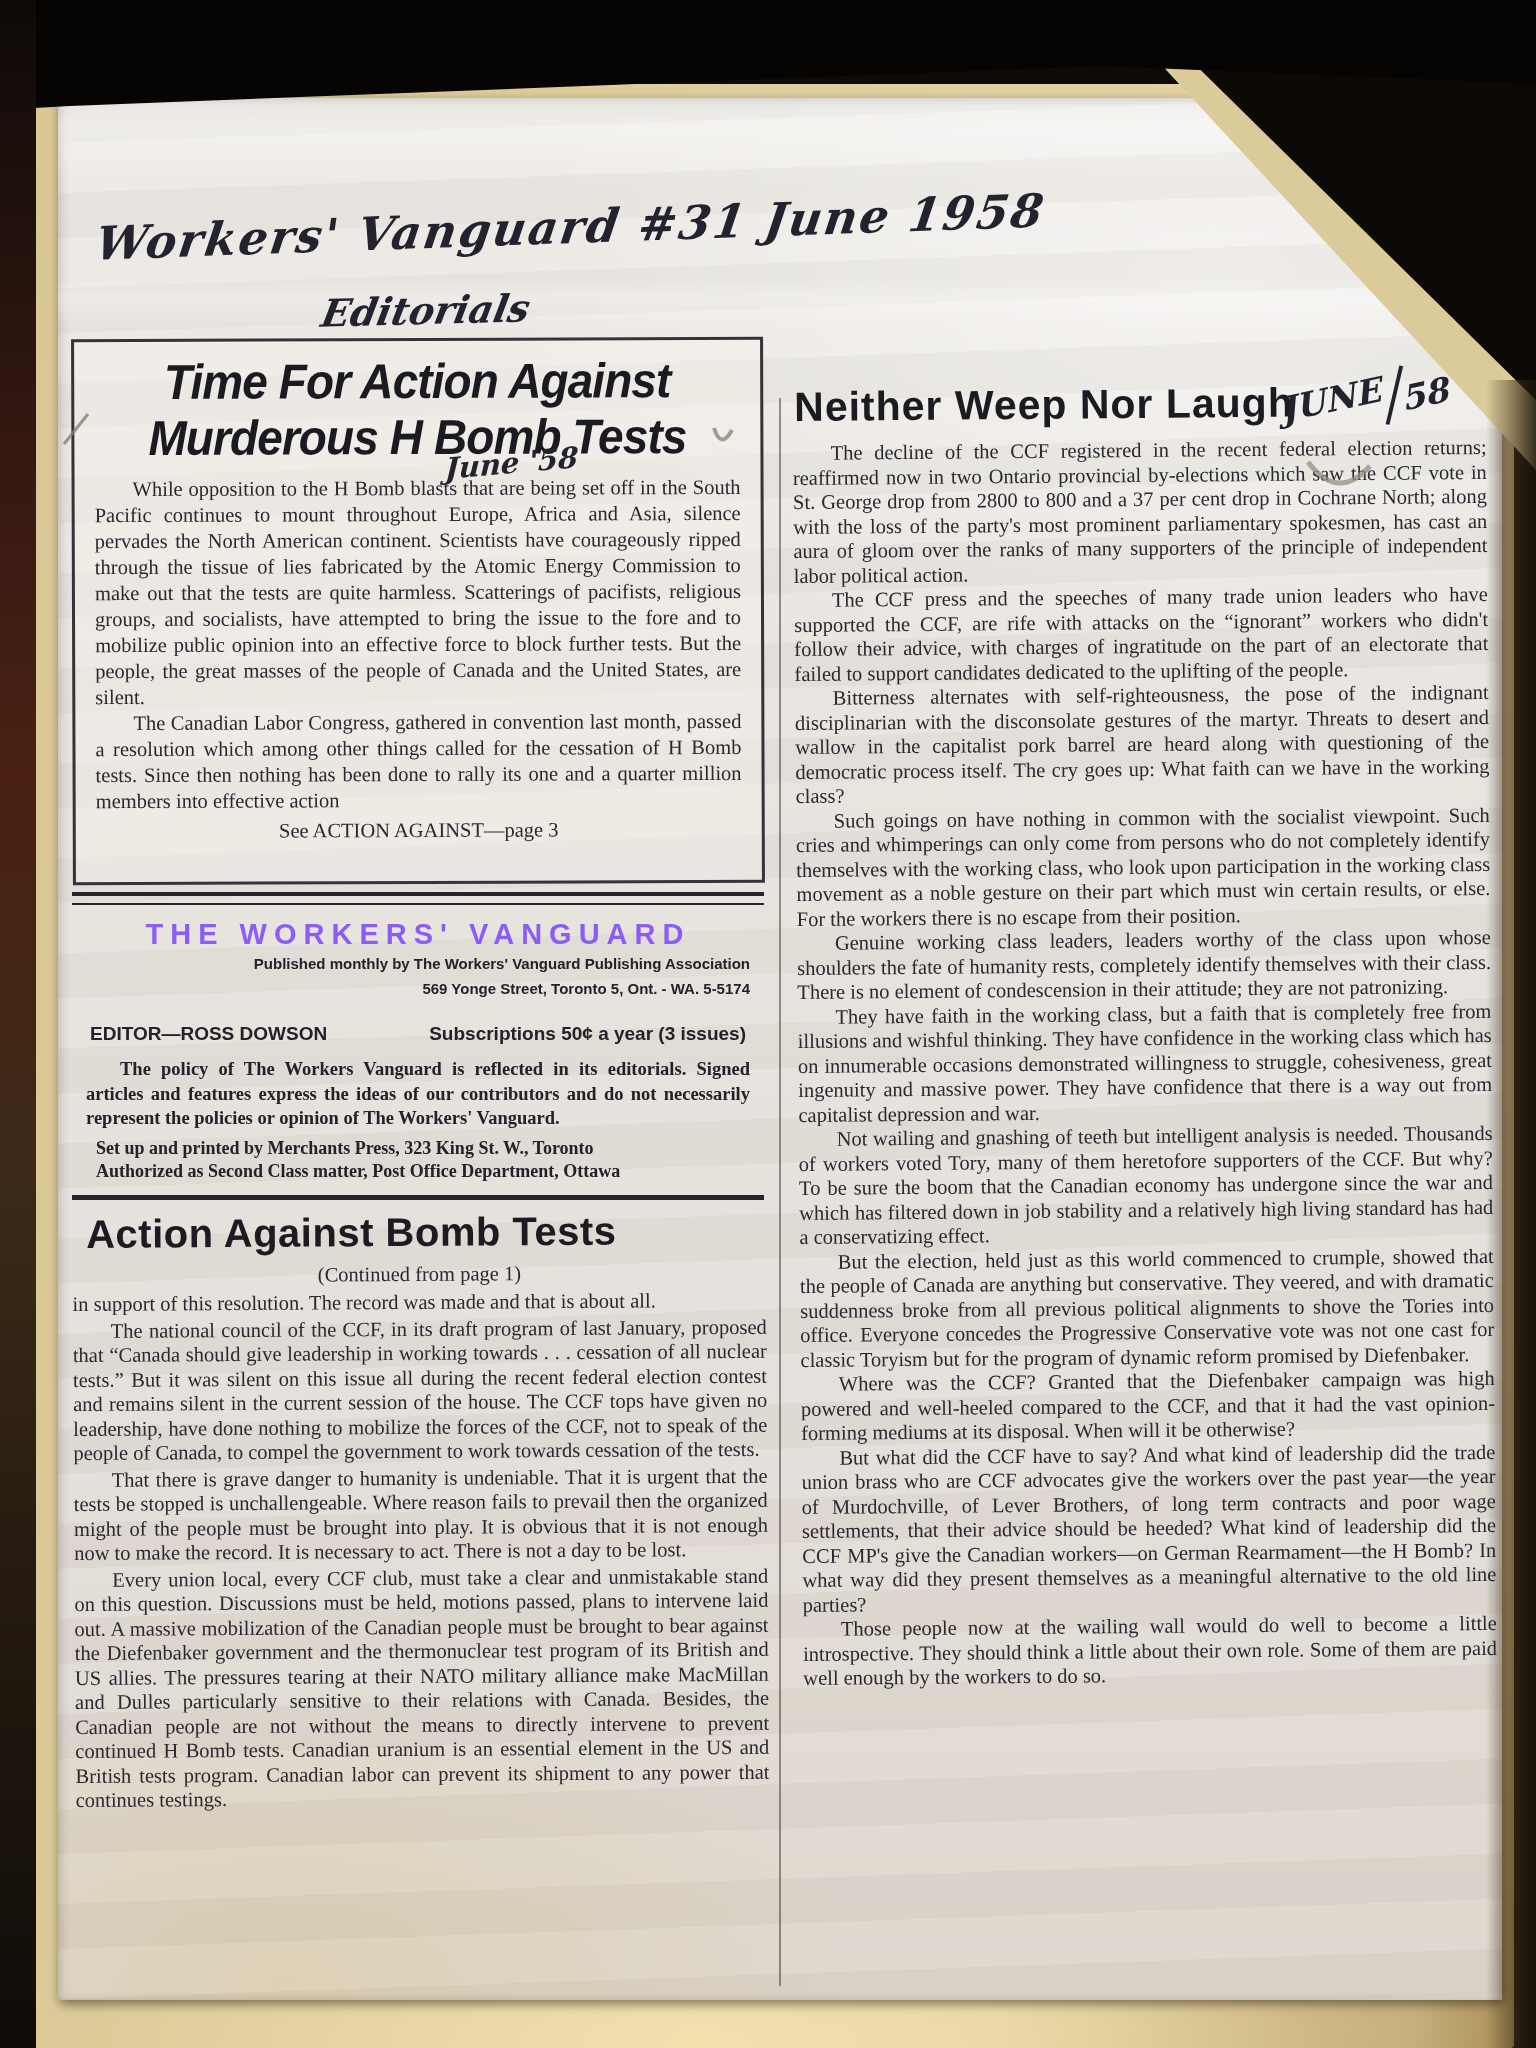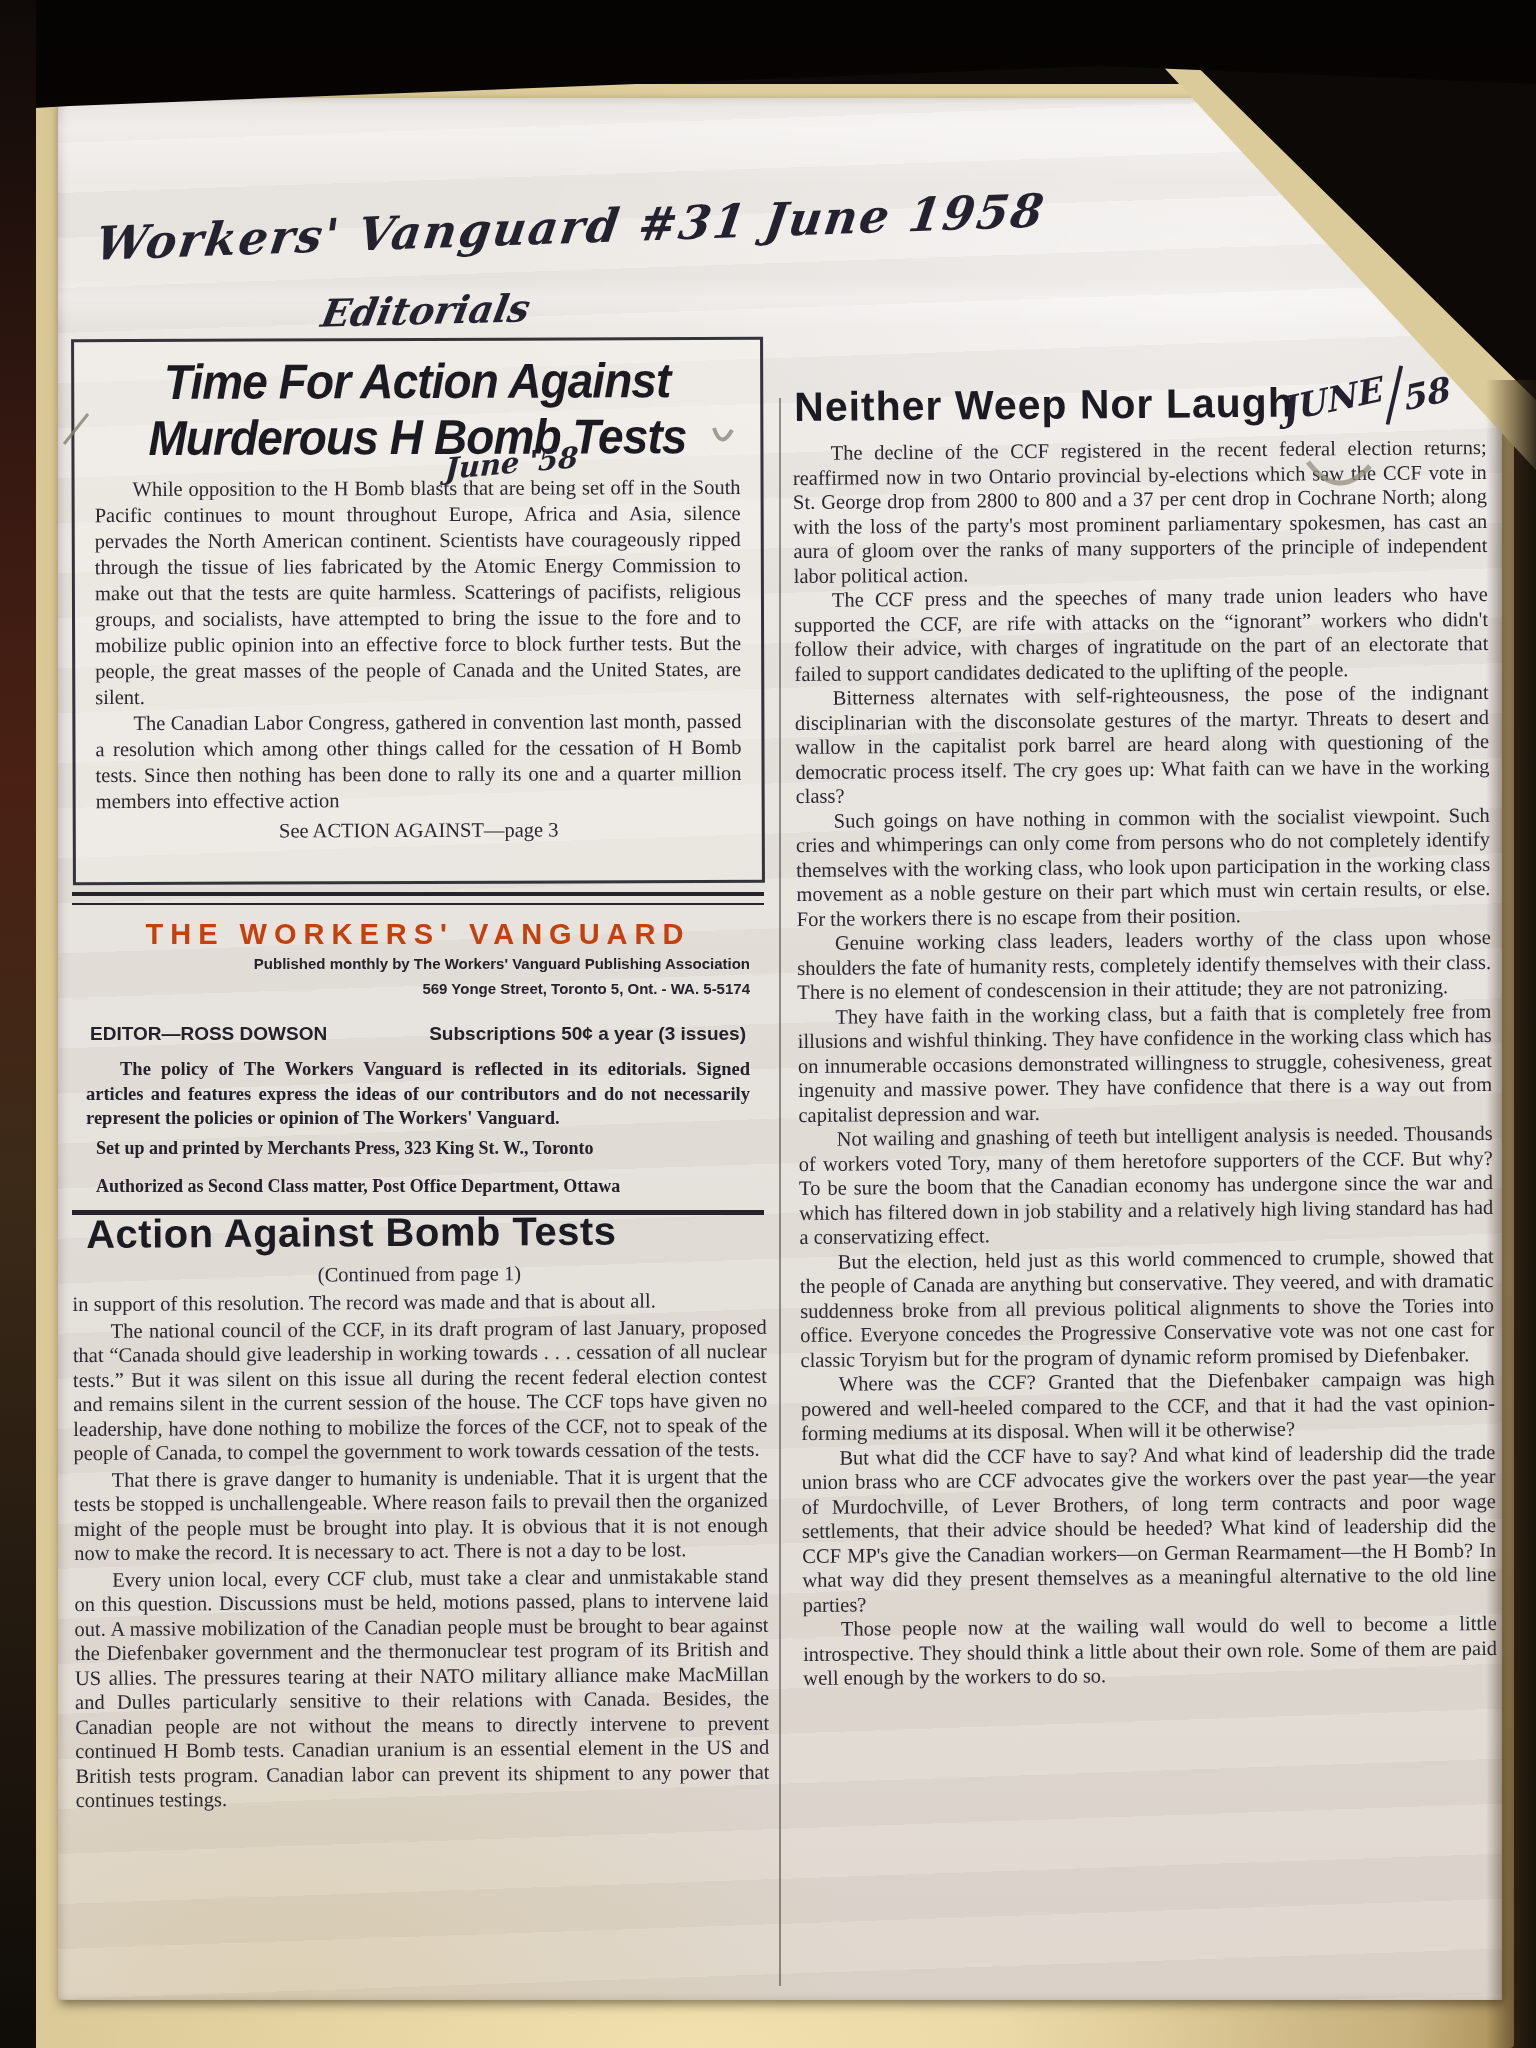--- a/index.html
+++ b/index.html
@@ -59,30 +59,30 @@
   .box-article .body{line-height:26px;margin-top:10px;}
   .box-article .body + .body{margin-top:0;}
   .see{margin-top:6px;text-align:center;font-size:20.5px;color:#2a2830;}
 
   
   .masthead{position:absolute;left:72px;top:892px;width:692px;z-index:20;box-sizing:border-box;
         padding:12px 14px 12px;border-top:4px solid #26242a;border-bottom:5px solid #26242a;
         color:#232129;}
   .masthead::before{content:"";position:absolute;top:7px;left:0;right:0;height:2px;background:#26242a;}
   .mh-title{margin-top:10px;text-align:center;font-family:"Liberation Sans",sans-serif;font-weight:700;
-        font-size:29px;letter-spacing:7px;color:#c2410c;}
+        font-size:29px;letter-spacing:7px;color:#8b5cf6;}
   .mh-pub{text-align:right;font-family:"Liberation Sans",sans-serif;font-weight:700;font-size:15px;
         line-height:25px;}
   .mh-pub:first-of-type{margin-top:6px;}
   .mh-row{display:flex;justify-content:space-between;margin-top:22px;padding:0 4px;
         font-family:"Liberation Sans",sans-serif;font-weight:700;font-size:19px;}
   .mh-policy{margin:12px 0 0;font-weight:700;font-size:18.5px;line-height:24.5px;text-align:justify;
         text-indent:34px;}
   .mh-printer{margin-top:6px;padding-left:10px;font-weight:700;font-size:18px;line-height:23px;}
-  .mh-printer + .mh-printer{margin-top:15px;}
+  .mh-printer + .mh-printer{margin-top:0;}
 
   
   .cont-article{position:absolute;left:72px;top:1212px;width:694px;z-index:20;
         transform:rotate(-0.35deg);transform-origin:top left;}
   .cont-article h2{margin:0 0 8px 14px;font-family:"Liberation Sans",sans-serif;font-weight:700;
         font-size:40px;letter-spacing:.5px;color:#1c1b22;}
   .cont-note{text-align:center;font-size:20.5px;color:#2a2830;margin-bottom:4px;}
   .cont-article .body{margin-top:2px;}
 
   

